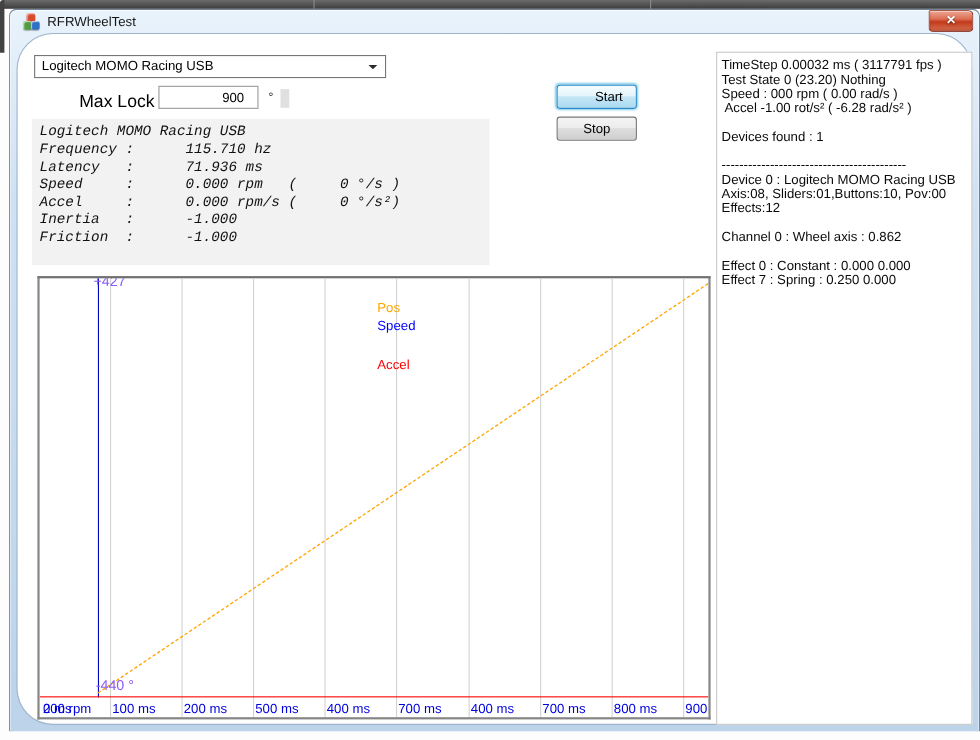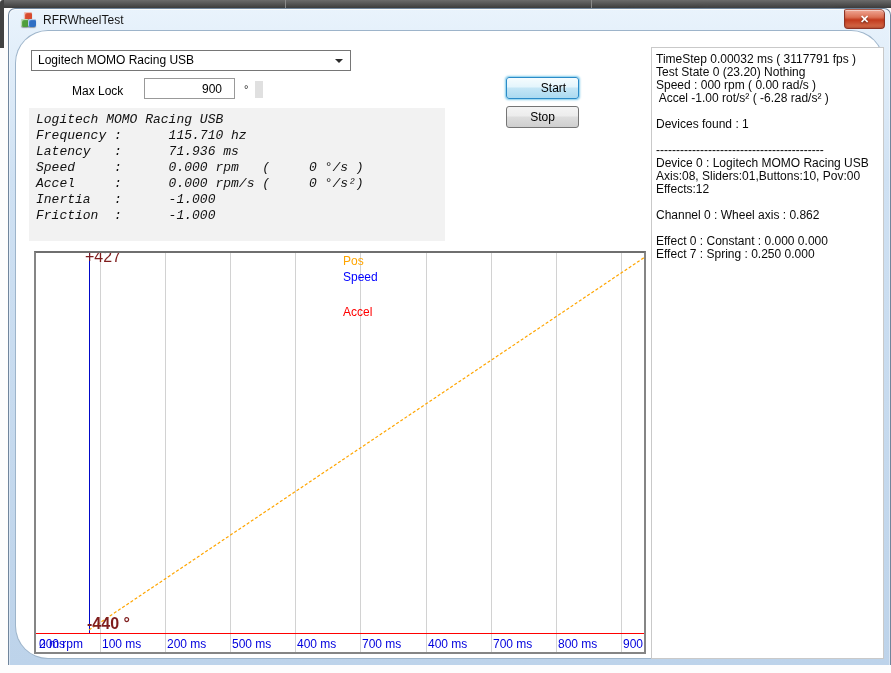--- a/index.html
+++ b/index.html
@@ -42,21 +42,21 @@
   .client { position:absolute; left:7px; right:7px; top:22px; bottom:7px; background:#fff;
             box-shadow:0 0 0 1px #9db4ca;border-radius:32px; }
 
   .combo { position:absolute; left:15px; top:19px; width:320px; height:21px;
            border:1px solid #767676; background:#fff; font-size:12px; line-height:19px;
            padding-left:6px; cursor:default; }
   .combo-arrow { position:absolute; right:7px; top:8px; width:0; height:0;
                  border-left:4px solid transparent; border-right:4px solid transparent;
                  border-top:4px solid #2b2b2b; }
 
-  .maxlock-label { position:absolute; left:56px; top:53px; font-size:12px; color:#000; }
+  .maxlock-label { position:absolute; left:56px; top:53px; font-size:16px; color:#000; }
   .maxlock-input { position:absolute; left:128px; top:47px; width:91px; height:21px;
                    border:1px solid #999; font-size:12px; text-align:right; padding-right:12px; }
   .degree-label { position:absolute; left:228px; top:52px; font-size:11px; color:#222; }
   .spinner-stub { position:absolute; left:239px; top:50px; width:8px; height:17px; background:#e0e0e0; }
 
   .btn { position:absolute; width:73px; height:22px; font-size:12px; color:#000;
          text-align:center; line-height:20px; border-radius:3px; cursor:pointer; }
   .btn-start { left:490px; top:46px; border:1px solid #2b8bc8;
                background:linear-gradient(#f6fcfe 0%,#e4f5fc 45%,#c5e6f6 50%,#abdaf1 100%);
                box-shadow:0 0 2px 1px rgba(60,175,225,.65);padding-left:22px; }
@@ -68,25 +68,25 @@
                 font-family:"Liberation Mono","DejaVu Sans Mono",monospace;
                 font-style:italic; font-size:13px; line-height:16px; white-space:pre; color:#111; }
 
   
   .chart { position:absolute; left:18px; top:220px; width:612px; height:403px;
            border:2px solid #858585; border-top-color:#6f6f6f; background:#fff; overflow:hidden; }
   .gridline { position:absolute; top:0; width:1px; height:399px; background:#d2d2d2; }
   .speed-line { position:absolute; left:53px; top:0; width:1px; height:381px; background:#0008c8; }
   .accel-line { position:absolute; left:0; top:380px; width:608px; height:1px; background:#ff0000; }
   .trace-svg { position:absolute; left:0; top:0; }
-  .anno { position:absolute; color:#7f1d1d; font-size:16px; white-space:nowrap; }
+  .anno { position:absolute; color:#8b5cf6; font-size:13px; white-space:nowrap; }
   .anno-top { left:49px; top:-5px; }
-  .anno-bottom { left:51px; top:362px;font-weight:bold; }
+  .anno-bottom { left:51px; top:362px; }
   .legend { position:absolute; left:307px; top:0; font-size:12px; line-height:16px; }
-  .legend .pos { color:#ffa500; } .legend .speed { color:#0000ff; } .legend .accel { color:#ff0000;margin-top:19px; }
+  .legend .pos { color:#ffa500;margin-top:19px; } .legend .speed { color:#0000ff; } .legend .accel { color:#ff0000;margin-top:19px; }
   .xlab { position:absolute; top:384px; font-size:12px; color:#0000dd; white-space:nowrap; }
 
   
   .status-panel { position:absolute; left:635px; top:16px; width:233px; height:612px;
                   border:1px solid #c9c9c9; background:#fff; padding:5px 4px;
                   font-size:12px; line-height:13px; color:#0a0a0a; white-space:pre; overflow:hidden; }
 </style>
 </head>
 <body>
 

